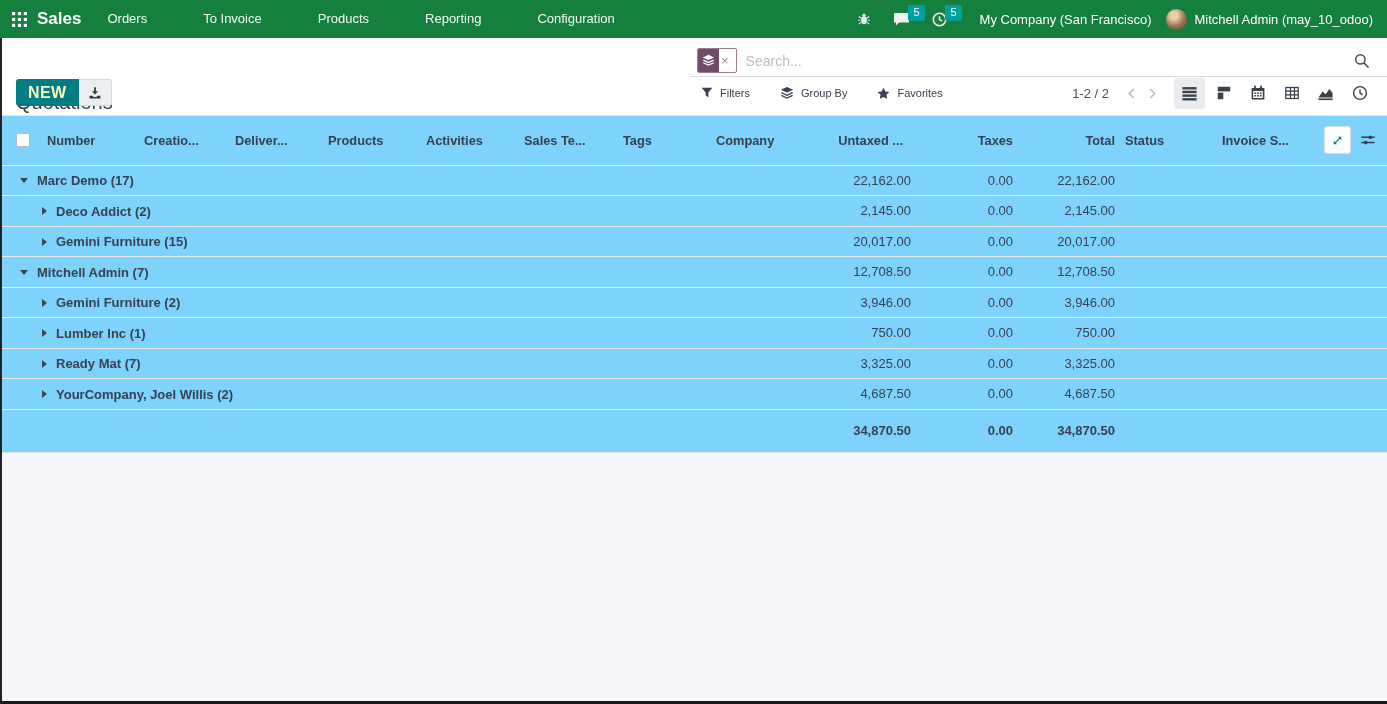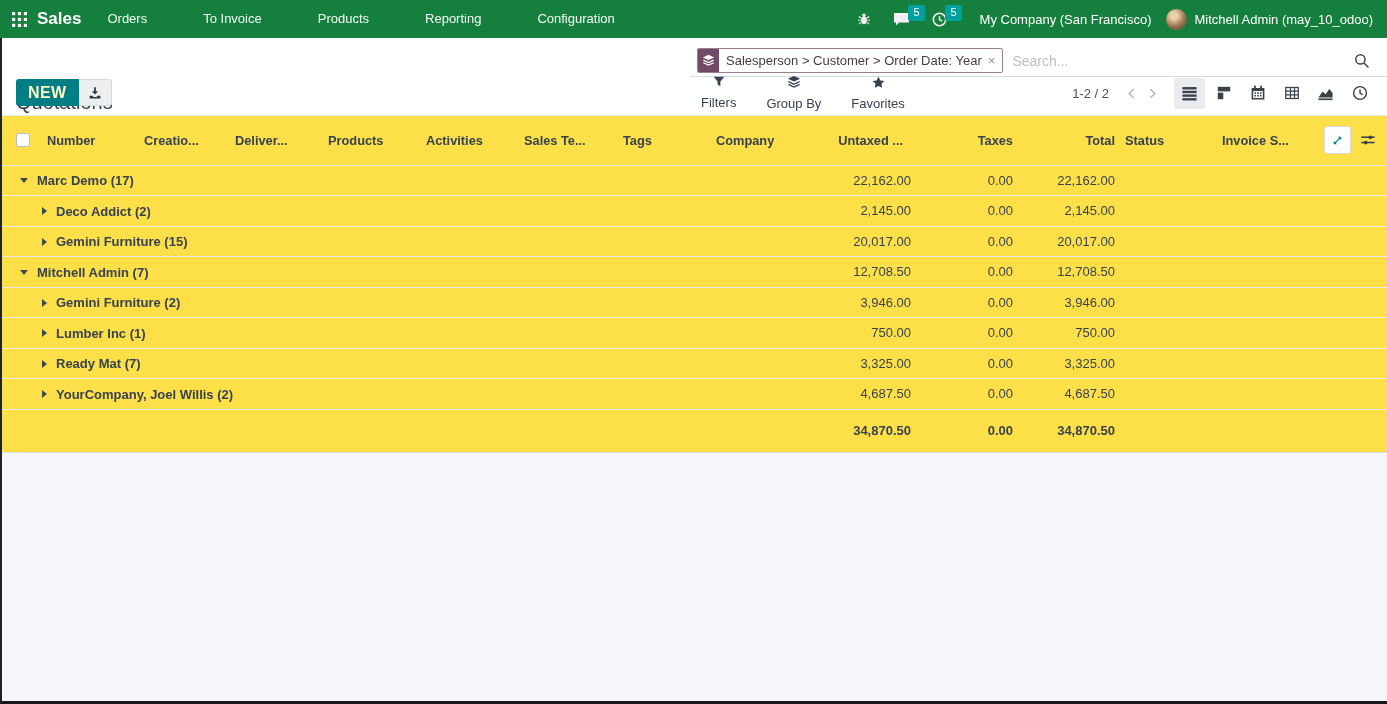--- a/index.html
+++ b/index.html
@@ -24,31 +24,31 @@
 .facet { display:flex; align-items:center; border:1px solid #9b7f91; border-radius:2px; overflow:hidden; height:25px; margin-left:7px; background:#fff; }
 .facet-icon { background:#714B67; align-self:stretch; display:flex; align-items:center; padding:0 4px; color:#fff; }
 .facet-label { font-size:13px; color:#483a44; padding:0 4px 0 7px; }
 .facet-remove { font-size:13px; color:#8d939a; padding:0 7px 0 2px; }
 .search-ph { font-size:14px; color:#b9bec5; margin-left:9px; }
 .search-icon { position:absolute; right:17px; top:8px; color:#434b52; }
 .cp-buttons { position:absolute; left:16px; top:41px; display:flex; height:27px; }
 .btn-new { background:#017E84; color:#fef9c3; font-size:16px; font-weight:700; letter-spacing:.4px; padding:0 12px; border-radius:3px 0 0 3px; display:flex; align-items:center; }
 .btn-dl { width:33px; background:#eceef0; border:1px solid #d6d9dc; border-left:0; border-radius:0 3px 3px 0; display:flex; align-items:center; justify-content:center; color:#2f3a42; }
 .cp-right { position:absolute; left:690px; right:12px; top:38px; height:34px; display:flex; align-items:center; }
-.cp-tool { display:flex; align-items:center; gap:7px; font-size:13px; color:#374151; margin-right:30px;flex-direction:column; }
+.cp-tool { display:flex; align-items:center; gap:7px; font-size:11px; color:#374151; margin-right:30px; }
 .cp-tool:first-child { margin-left:11px; }
 .pager { margin-left:auto; display:flex; align-items:center; font-size:13px; color:#49525b; }
 .pager-arrows { display:flex; align-items:center; margin-left:12px; color:#b4bac1; }
 .pager-arrow { padding:0 6px; display:flex; }
 .vs { display:flex; align-items:center; margin-left:8px; }
 .vs-item { width:31px; height:31px; display:flex; align-items:center; justify-content:center; color:#39424a; border-radius:3px; margin-left:3px; }
 .vs-item.active { background:#e9ebee; }
 
 .table-wrap { flex:0 0 auto; }
-table { width:1387px; table-layout:fixed; border-collapse:collapse; background:#fde047; }
+table { width:1387px; table-layout:fixed; border-collapse:collapse; background:#7dd3fc; }
 thead th { border-bottom:1px solid #e4e7ea; height:49px; font-size:12.8px; font-weight:700; color:#374151; text-align:left; padding:0 3px; overflow:hidden; white-space:nowrap; }
 th.num, td.num { text-align:right; padding-right:4px; }
 th.col-check { padding-left:16px; }
 .checkbox { width:14px; height:14px; border:1px solid #b7bdc4; border-radius:2px; background:#fff; }
 tbody td { height:30.5px; border-bottom:1px solid #e9eaed; font-size:13px; color:#374151; padding:0 3px; overflow:hidden; white-space:nowrap; }
 .grp-label-cell { font-weight:700; }
 .lvl0 .grp-label-cell { padding-left:20px; }
 .lvl1 .grp-label-cell { padding-left:42px; }
 .caret { display:inline-block; vertical-align:middle; margin-right:9px; }
 .caret-down { width:0; height:0; border-left:4.5px solid transparent; border-right:4.5px solid transparent; border-top:5.5px solid #3f474e; }
@@ -119,21 +119,20 @@
   <div class="cp-title">Quotations</div>
   <div class="searchbar">
     <div class="facet">
       <span class="facet-icon">
         <svg width="13" height="13" viewBox="0 0 16 16">
             <path d="M8 1 15 4.2 8 7.4 1 4.2Z" fill="#fff"></path>
             <path d="M1.6 7.6 8 10.6 14.4 7.6" stroke="#fff" stroke-width="1.5" fill="none"></path>
             <path d="M1.6 10.7 8 13.7 14.4 10.7" stroke="#fff" stroke-width="1.5" fill="none"></path>
           </svg>
       </span>
-      <span class="facet-label">Salesperson &gt; Customer &gt; Order Date: Year</span>
       <span class="facet-remove">×</span>
     </div>
     <span class="search-ph">Search...</span>
     <span class="search-icon">
       <svg width="16" height="16" viewBox="0 0 16 16" fill="none" stroke="currentColor" stroke-width="1.5">
           <circle cx="6.4" cy="6.4" r="4.6"></circle>
           <path d="M9.9 9.9l4.6 4.6"></path>
         </svg>
     </span>
   </div>

